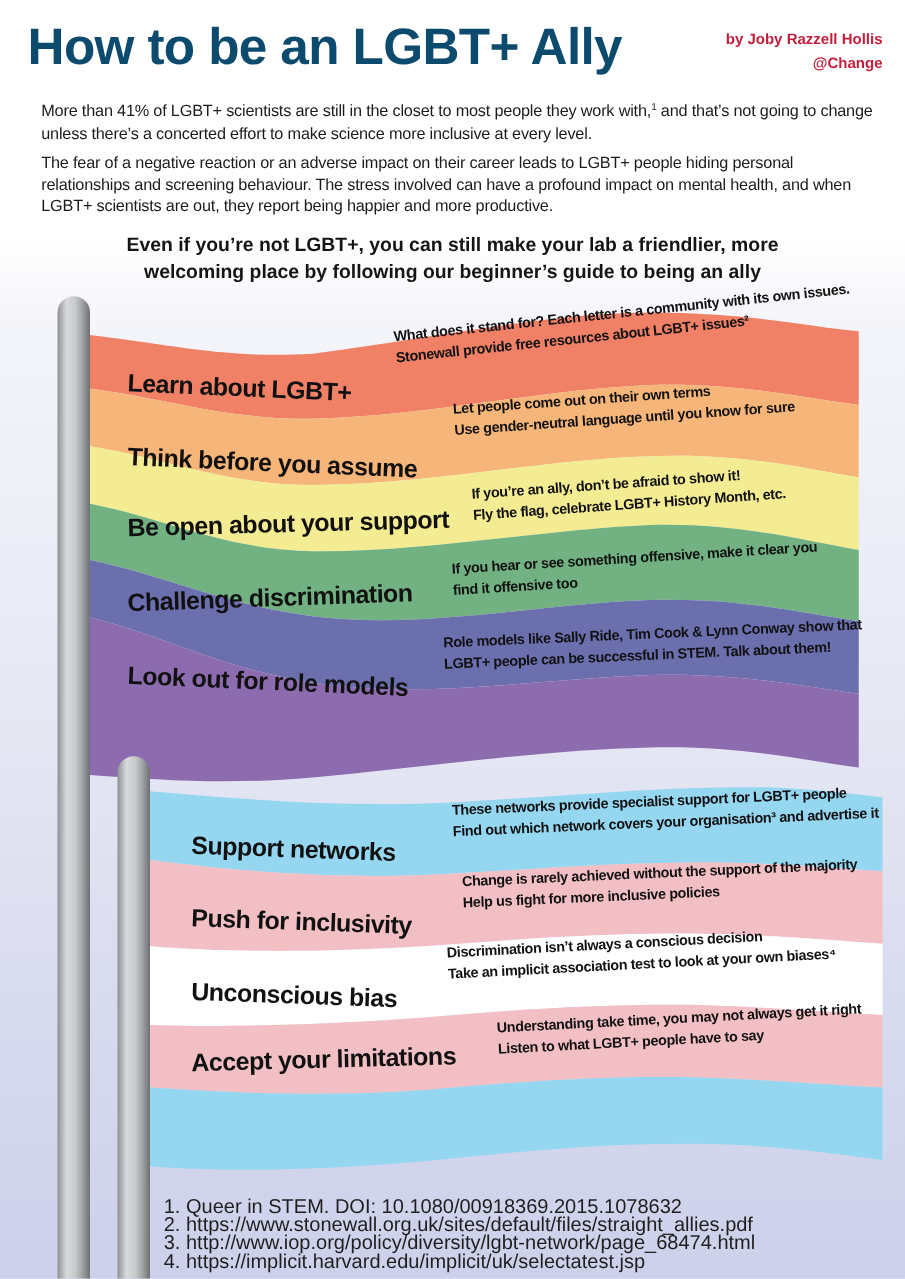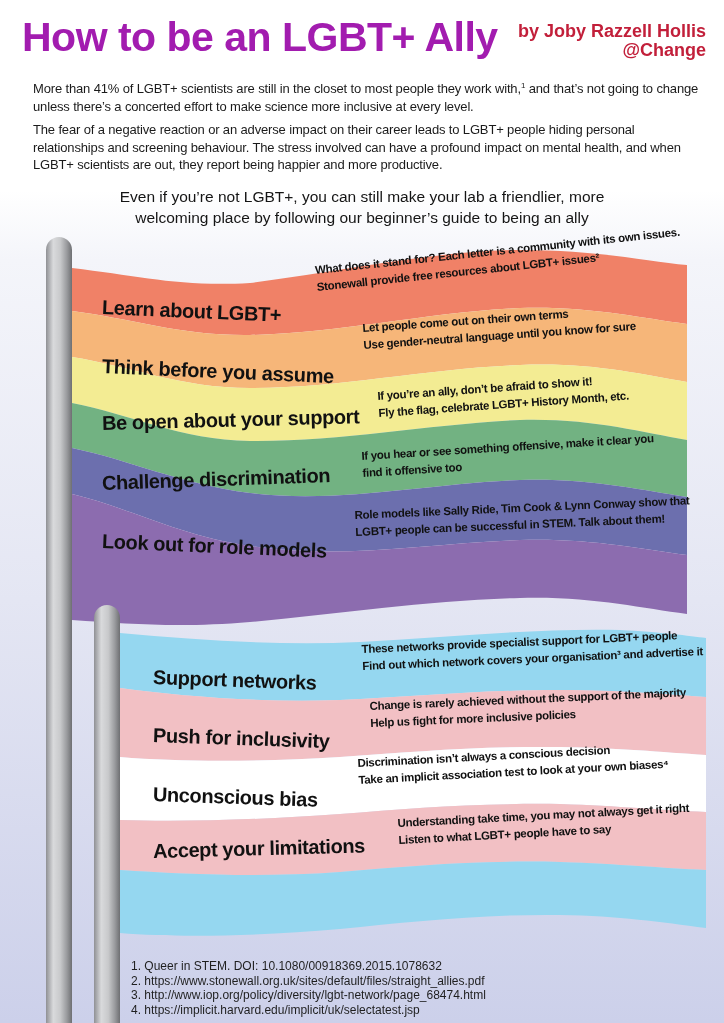--- a/index.html
+++ b/index.html
@@ -7,57 +7,57 @@
   body {
     position:relative;
     font-family:"Liberation Sans", "DejaVu Sans", sans-serif;
     background: linear-gradient(180deg, #ffffff 0px, #ffffff 190px, #f4f5fa 260px, #e4e6f3 600px, #ccd0ea 1023px);
     color:#1b1b1b;
   }
   .title {
     position:absolute; left:22px; top:14px;
     font-family:"Liberation Sans", sans-serif;
     font-weight:bold; font-size:41px; letter-spacing:-0.5px;
-    color:#a21caf;
+    color:#0c4a6e;
   }
   .byline {
     position:absolute; right:18px; top:22px; text-align:right;
-    font-weight:bold; font-size:18px; line-height:19px; color:#C21F3A;
+    font-weight:bold; font-size:12px; line-height:19px; color:#C21F3A;
   }
   .intro {
     position:absolute; left:33px; width:670px;
     font-size:13px; line-height:17.5px; color:#1b1b1b; letter-spacing:-0.15px;
   }
   .intro.p1 { top:77px; }
   .intro.p2 { top:121px; }
   .intro sup { font-size:8px; vertical-align:5px; }
   .lead {
     position:absolute; left:40px; width:644px; top:186px; text-align:center;
-    font-weight:normal; font-size:15.5px; line-height:21px; color:#151515;
+    font-weight:bold; font-size:15.5px; line-height:21px; color:#151515;
   }
   svg.flags { position:absolute; left:0; top:0; }
   .pole {
     position:absolute; width:26px;
     border-radius:13px 13px 0 0;
     background: linear-gradient(90deg, #8f9094 0%, #d9dadc 28%, #c8c9cb 55%, #9a9b9e 80%, #6e6f72 100%);
   }
   .pole1 { left:46px; top:237px; height:786px; }
   .pole2 { left:94px; top:605px; height:418px; }
   .band-title {
     position:absolute; font-weight:bold; font-size:20px; color:#111;
     letter-spacing:-0.4px; white-space:nowrap; transform-origin:left center;
   }
   .band-desc {
     position:absolute; font-size:11.5px; line-height:17px; color:#111; letter-spacing:-0.3px;
     white-space:nowrap; transform-origin:left center; font-weight:bold;
   }
   .band-desc div { white-space:nowrap; }
   .refs {
     position:absolute; left:131px; top:959px;
-    font-size:12px; line-height:14.5px; color:#1f1f1f;
+    font-size:16px; line-height:14.5px; color:#1f1f1f;
   }
 </style>
 </head>
 <body>
 
 <div class="title">How to be an LGBT+ Ally</div>
 <div class="byline">
   <div>by Joby Razzell Hollis</div>
   <div>@Change</div>
 </div>

